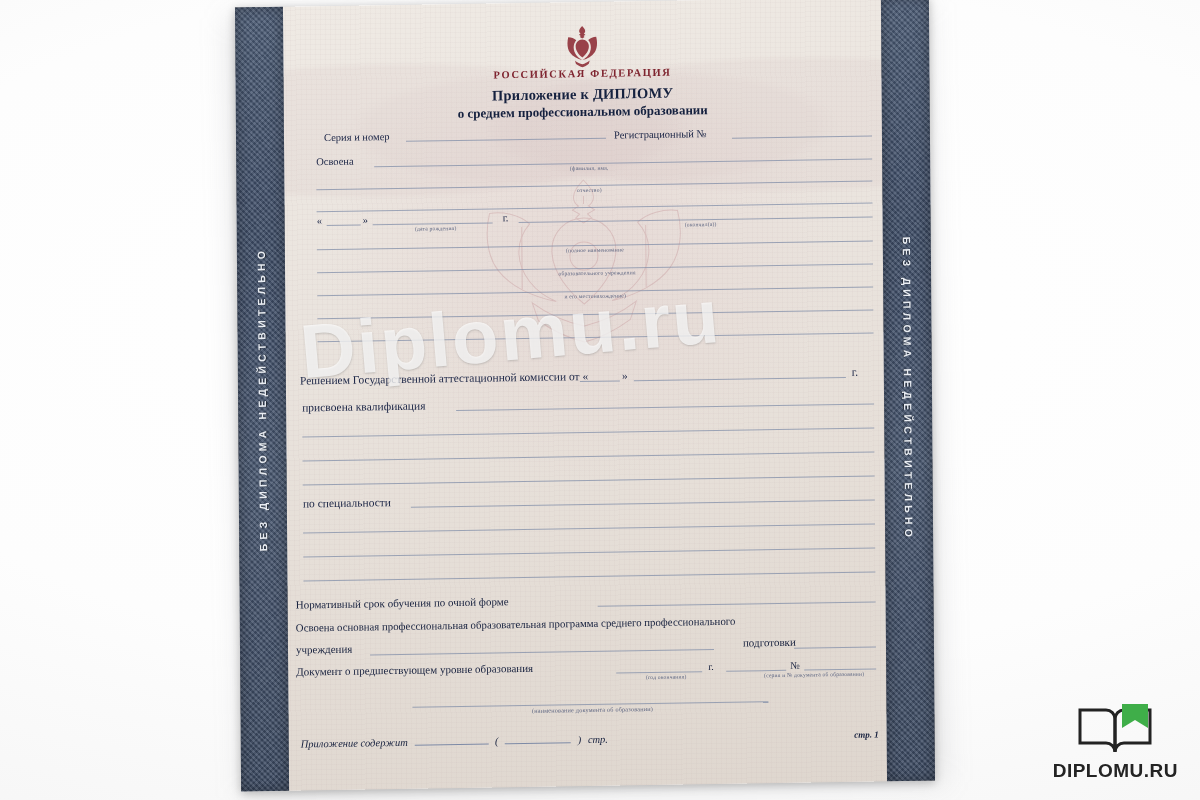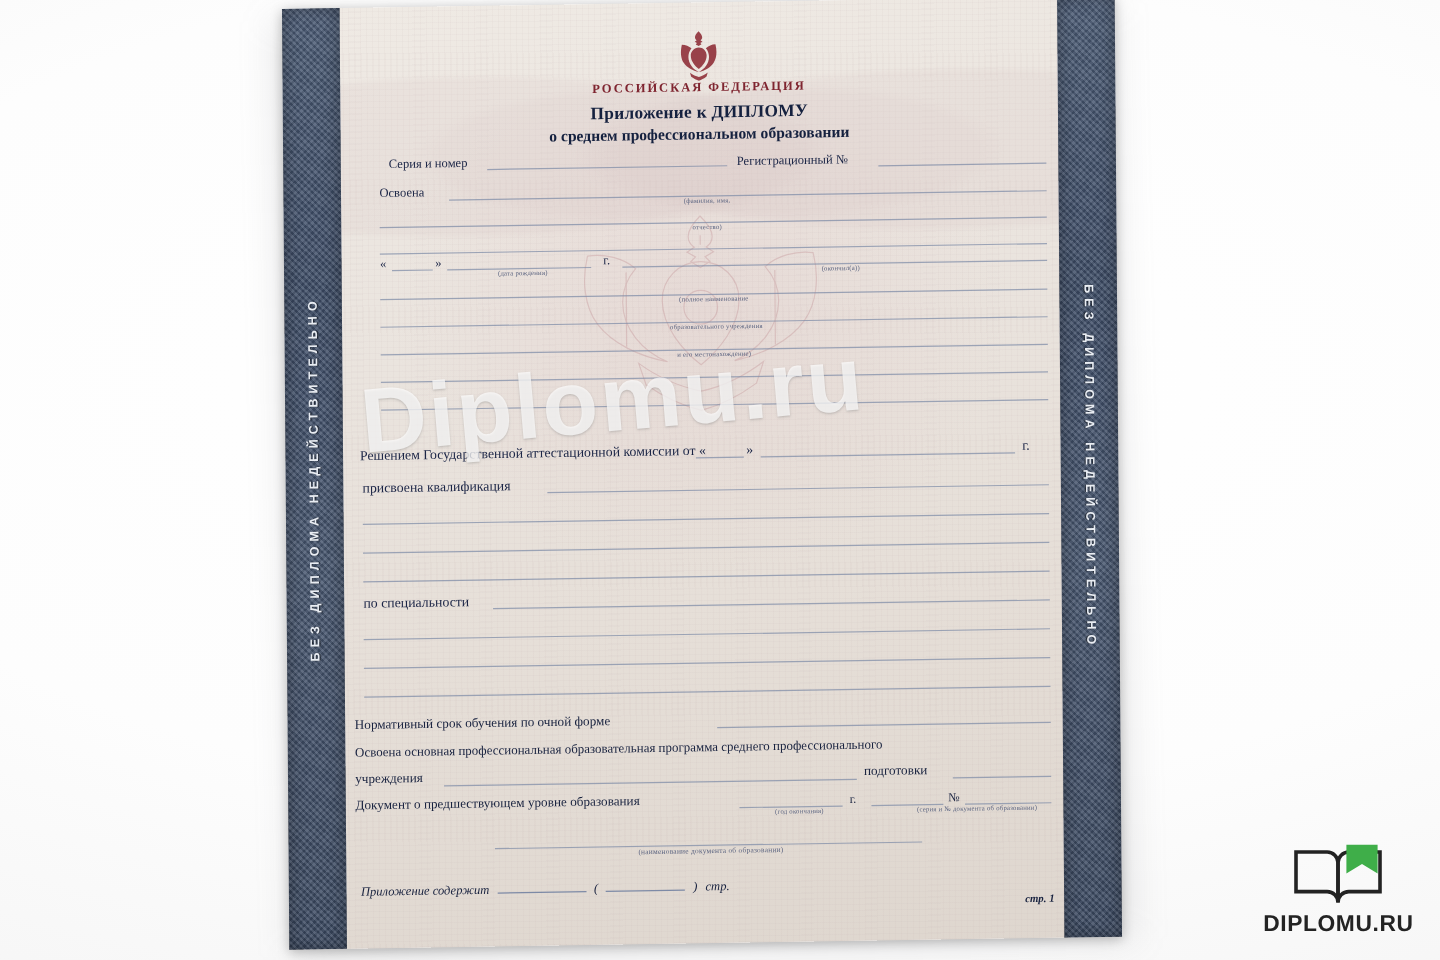--- a/index.html
+++ b/index.html
@@ -117,21 +117,21 @@
   }
   .cap{
     position:absolute;text-align:center;font-size:5.6px;color:#5b6480;
     letter-spacing:.2px;white-space:nowrap;
   }
   .big{font-size:11.5px;}
 
   
   .b-row{position:absolute;font-size:11px;color:#18223f;white-space:nowrap;}
   .page-no{
-    position:absolute;right:4px;bottom:28px;
+    position:absolute;right:4px;bottom:42px;
     font-size:9px;font-weight:700;font-style:italic;color:#18223f;
   }
   .appendix{
     position:absolute;left:8px;bottom:41px;
     font-size:10.5px;font-style:italic;color:#18223f;white-space:nowrap;
   }
 
   
   #watermark{
     position:absolute;left:300px;top:290px;
@@ -250,21 +250,21 @@
       <div class="rule" style="left:12px;top:526px;width:572px;"></div>
       <div class="rule" style="left:12px;top:550px;width:572px;"></div>
       <div class="rule" style="left:12px;top:574px;width:572px;"></div>
 
       <div class="b-row" style="left:4px;top:592px;">Нормативный срок обучения по очной форме</div>
       <div class="rule" style="left:306px;top:604px;width:278px;"></div>
 
       <div class="b-row" style="left:4px;top:615px;font-size:10.8px;">Освоена основная профессиональная образовательная программа среднего профессионального</div>
       <div class="b-row" style="left:4px;top:637px;">учреждения</div>
       <div class="rule" style="left:78px;top:649px;width:344px;"></div>
-      <div class="b-row" style="left:428px;top:637px;">подготовки</div>
+      <div class="b-row" style="left:451px;top:637px;">подготовки</div>
       <div class="rule" style="left:502px;top:649px;width:82px;"></div>
 
       <div class="b-row" style="left:4px;top:659px;">Документ о предшествующем уровне образования</div>
       <div class="rule" style="left:324px;top:671px;width:86px;"></div>
       <div class="b-row" style="left:416px;top:661px;font-size:10px;">г.</div>
       <div class="rule" style="left:434px;top:671px;width:60px;"></div>
       <div class="b-row" style="left:498px;top:661px;font-size:10px;">№</div>
       <div class="rule" style="left:512px;top:671px;width:72px;"></div>
       <div class="cap" style="left:332px;top:673px;width:84px;">(год окончания)</div>
       <div class="cap" style="left:438px;top:673px;width:168px;">(серия и № документа об образовании)</div>

